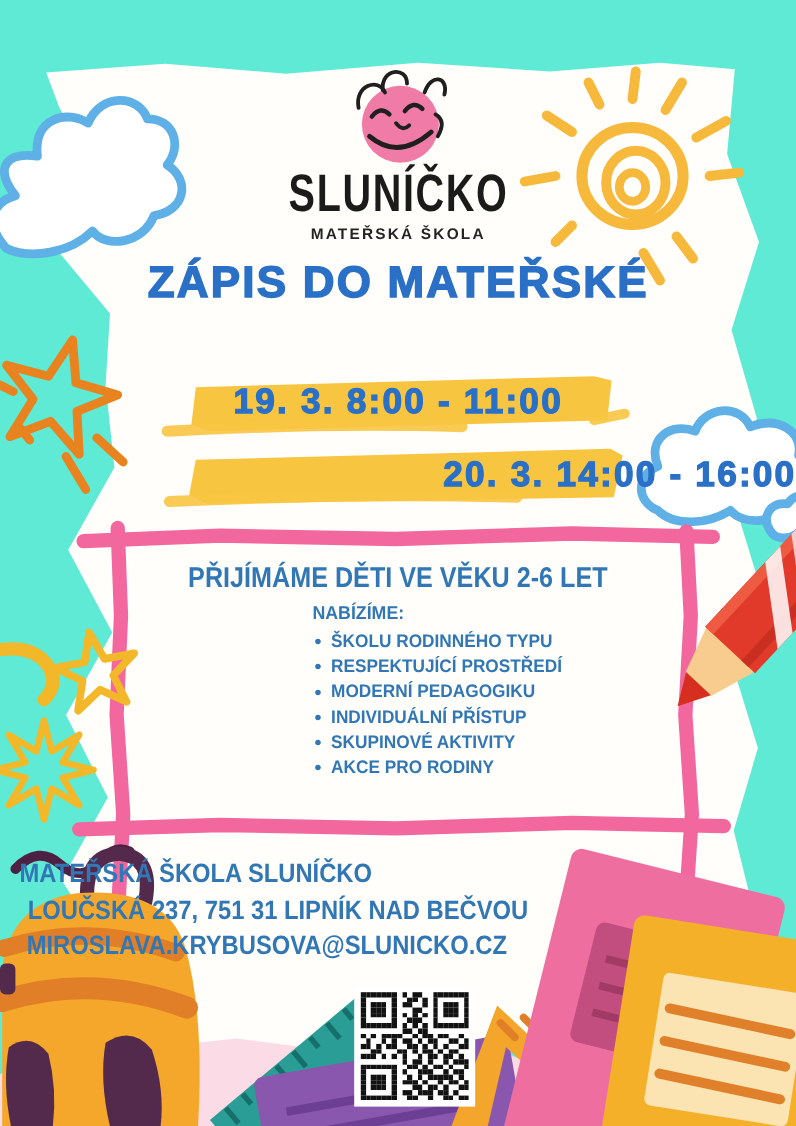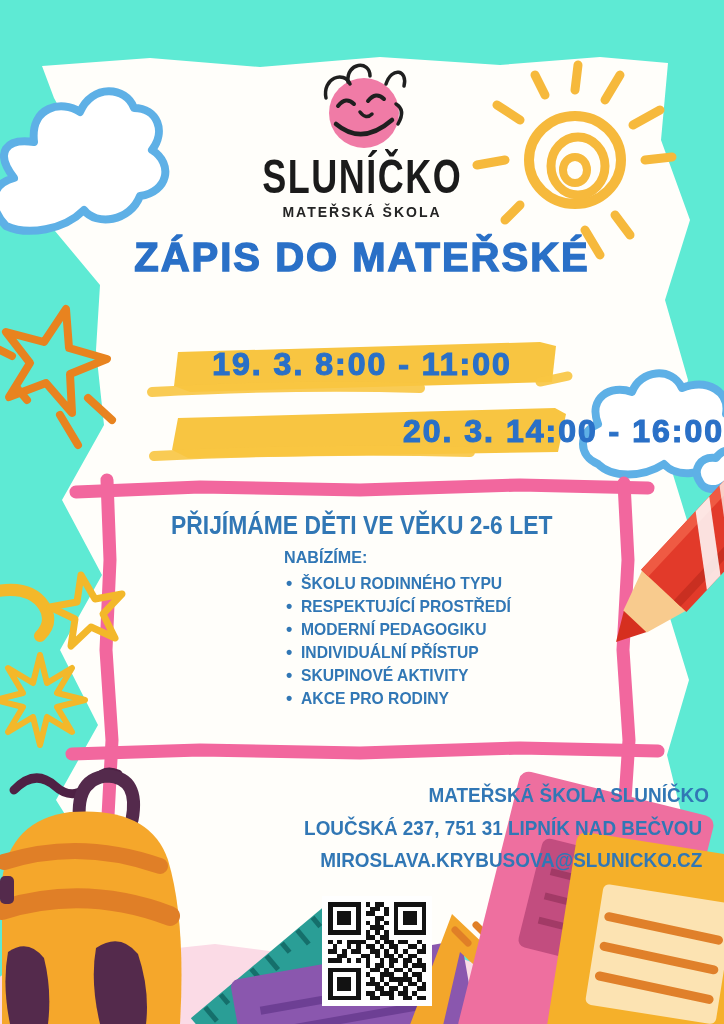--- a/index.html
+++ b/index.html
@@ -20,22 +20,22 @@
   .date1{top:346px;} .date2{top:413px;text-align:right;}
   .box-head{top:510px;color:#3177b5;font-weight:bold;font-size:26px;}
   .box-head .inner{display:inline-block;transform:scaleX(.88);}
   .box-sub{top:548px;left:284px;color:#3177b5;font-weight:bold;font-size:17px;
            transform-origin:0 50%;transform:scaleX(.95);}
   .offers{position:absolute;left:284px;top:570px;margin:2px;padding:0;list-style:none;}
   .offers li{display:flex;align-items:center;height:23px;color:#3177b5;
              font-weight:bold;font-size:16.5px;}
   .offers li::before{content:"•";margin-right:9px;font-size:18px;}
   .offers .li-txt{display:inline-block;transform-origin:0 50%;transform:scaleX(.95);white-space:nowrap;}
-  .footer{position:absolute;top:779px;left:0;width:724px;text-align:right;
-          color:#3177b5;font-weight:bold;font-size:21px;line-height:32.5px;}
+  .footer{position:absolute;top:779px;left:0;width:724px;text-align:left;
+          color:#3177b5;font-weight:bold;font-size:24px;line-height:32.5px;}
   .footer div span{display:inline-block;transform:scaleX(.9);white-space:nowrap;}
   .qr{position:absolute;left:322px;top:896px;background:#ffffff;padding:6px;}
   .qr-row{display:flex;}
   .qr-cell{width:4.7px;height:4.7px;background:#ffffff;}
   .qr-cell.on{background:#121212;}
 </style>
 </head>
 <body>
 
 <div class="poster">

